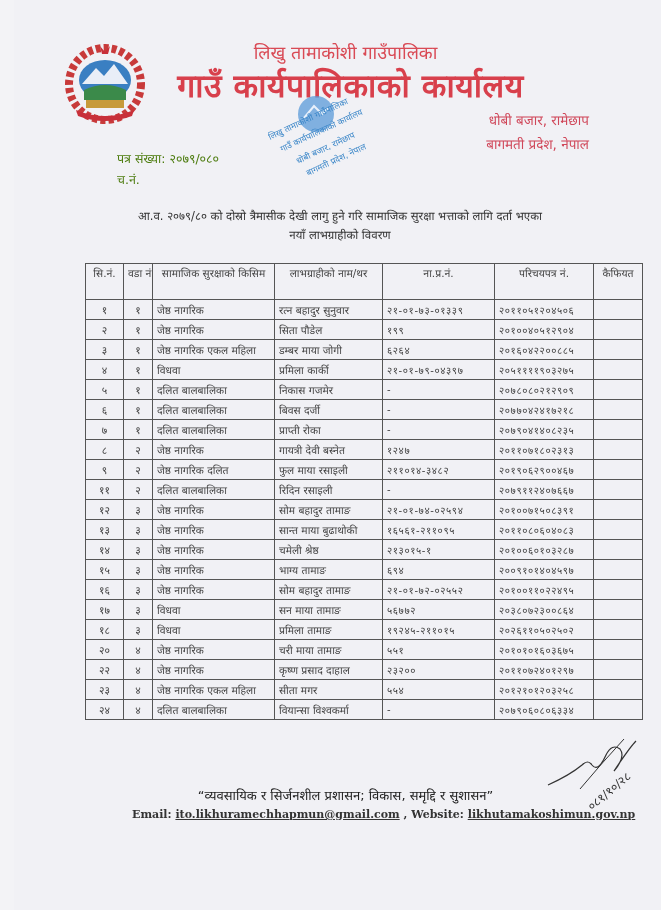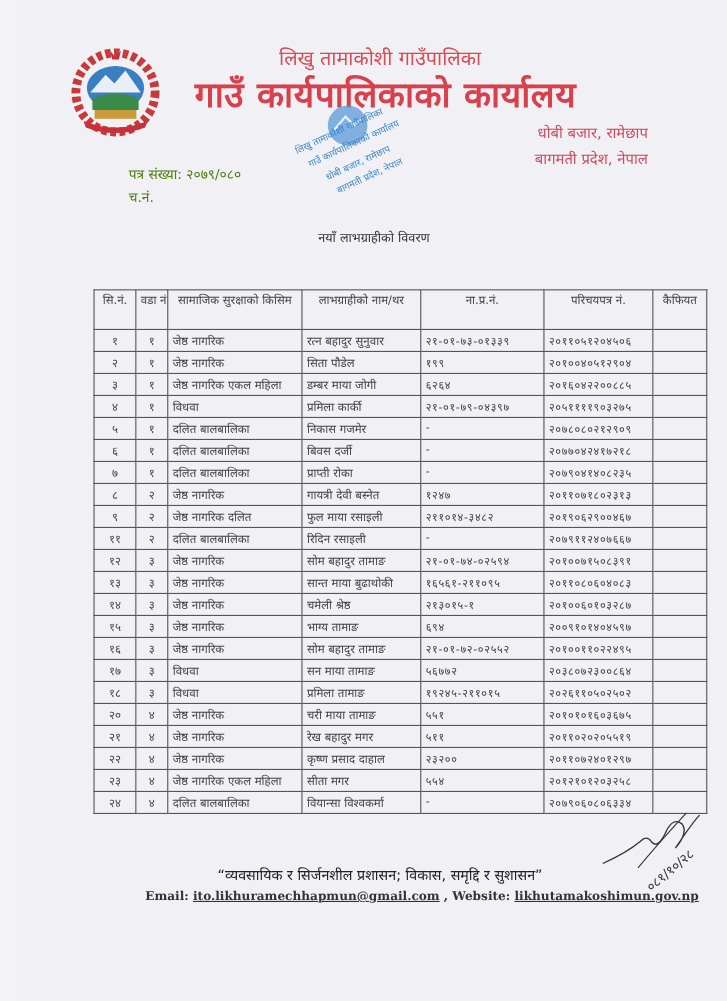--- a/index.html
+++ b/index.html
@@ -56,20 +56,21 @@
   <path d="M36 30 L46 18 L54 26 L60 20" stroke="#e8f0fb" stroke-width="2" fill="none"></path>
   <g fill="#3a86c8" font-family="DejaVu Sans, sans-serif" font-size="8.5">
     <text x="2" y="52" transform="rotate(-25 2 52)">लिखु तामाकोशी गाउँपालिका</text>
     <text x="14" y="64" transform="rotate(-25 14 64)">गाउँ कार्यपालिकाको कार्यालय</text>
     <text x="30" y="76" transform="rotate(-25 30 76)">धोबी बजार, रामेछाप</text>
     <text x="40" y="88" transform="rotate(-25 40 88)">बागमती प्रदेश, नेपाल</text>
   </g>
 </svg>
 
 <div class="subject">
+  <div>आ.व. २०७९/८० को दोस्रो त्रैमासीक देखी लागु हुने गरि सामाजिक सुरक्षा भत्ताको लागि दर्ता भएका</div>
   <div>नयाँ लाभग्राहीको विवरण</div>
 </div>
 
 <table class="list">
   <colgroup>
     <col style="width:38px">
       <col style="width:29px">
       <col style="width:122px">
       <col style="width:108px">
       <col style="width:112px">
@@ -244,29 +245,20 @@
       <tr>
         <td class="c">२०</td>
         <td class="c">४</td>
         <td>जेष्ठ नागरिक</td>
         <td>चरी माया तामाङ</td>
         <td class="num">५५१</td>
         <td class="num">२०१०१०१६०३६७५</td>
         <td></td>
       </tr>
       <tr>
-        <td class="c">२१</td>
-        <td class="c">४</td>
-        <td>जेष्ठ नागरिक</td>
-        <td>रेख बहादुर मगर</td>
-        <td class="num">५११</td>
-        <td class="num">२०११०२०२०५५१९</td>
-        <td></td>
-      </tr>
-      <tr>
         <td class="c">२२</td>
         <td class="c">४</td>
         <td>जेष्ठ नागरिक</td>
         <td>कृष्ण प्रसाद दाहाल</td>
         <td class="num">२३२००</td>
         <td class="num">२०११०७२४०१२९७</td>
         <td></td>
       </tr>
       <tr>
         <td class="c">२३</td>

